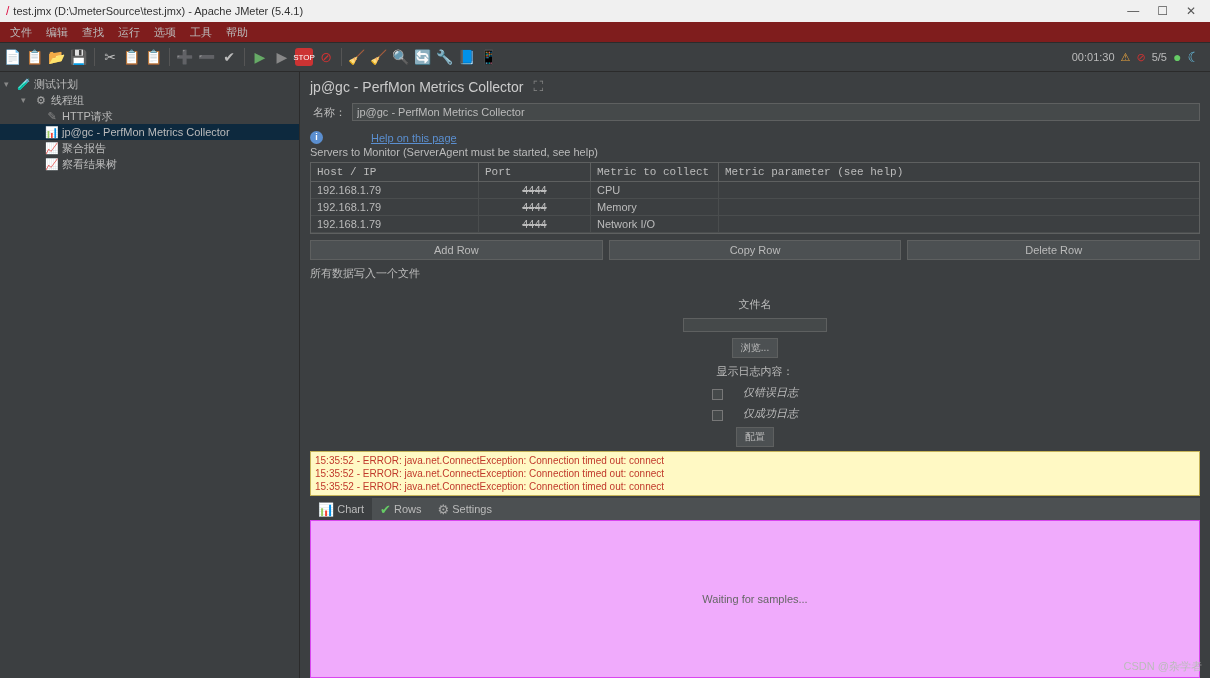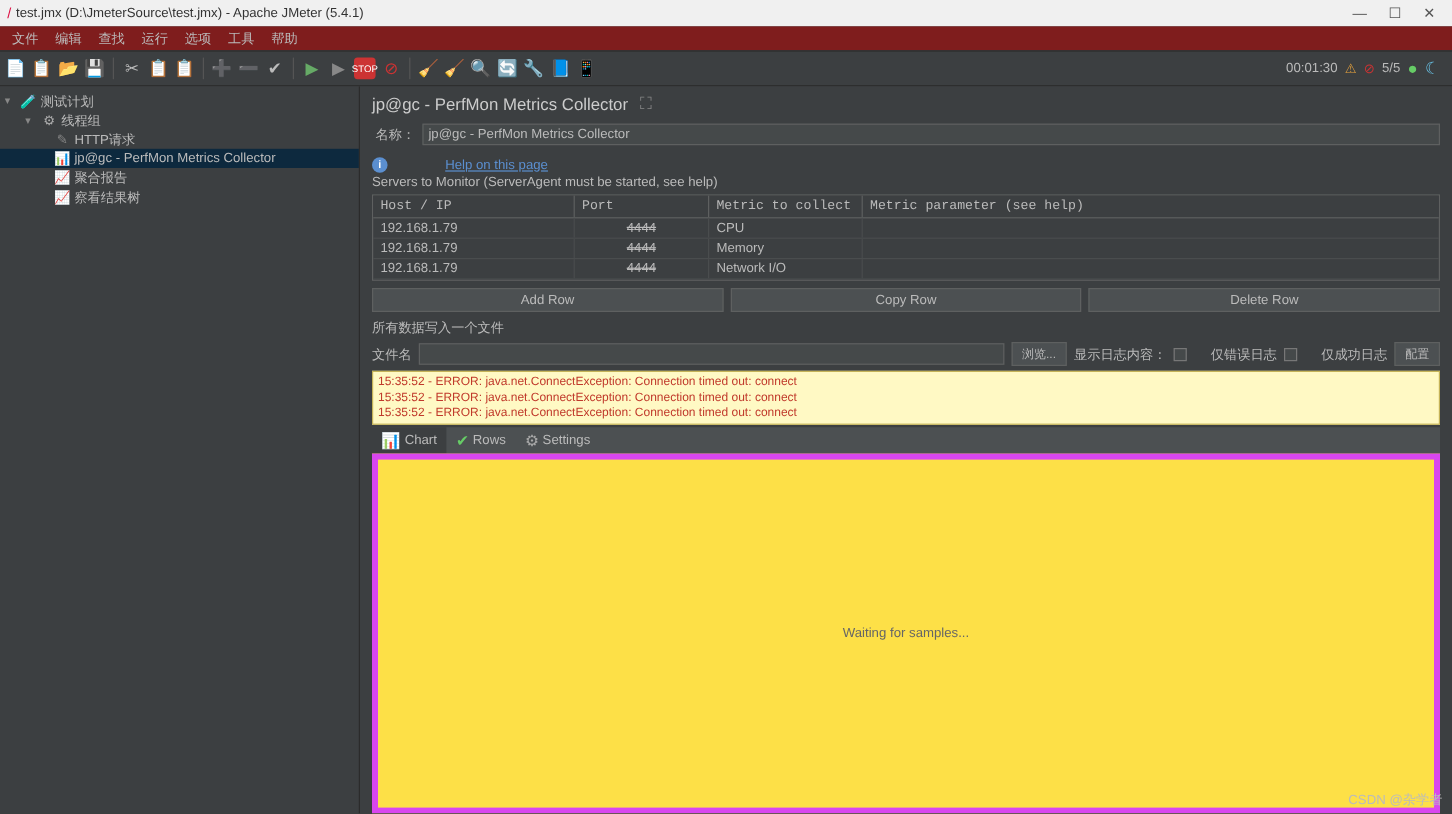--- a/index.html
+++ b/index.html
@@ -41,32 +41,32 @@
 .col-port { width:112px; }
 .col-metric { width:128px; }
 .col-param { flex:1; }
 .servers-body > .srow { display:flex; border-bottom:1px solid #4a4d4e; }
 .servers-body > .srow > div { padding:2px 6px; border-right:1px solid #4a4d4e; color:#bbb; }
 .servers-body > .srow > div:last-child { border-right:none; }
 .col-port-cell { text-align:center; text-decoration:line-through; }
 .button-row { display:flex; gap:6px; margin-top:6px; }
 .btn { flex:1; background:#4c5052; border:1px solid #5e6060; color:#bbb; text-align:center; padding:3px 0; cursor:pointer; }
 .file-section { margin-top:6px; }
-.file-row { display:flex; align-items:center; gap:6px; margin-top:4px; }
+.file-row { display:flex; align-items:center; gap:6px; margin-top:16px;flex-direction:column; }
 .file-input { flex:1; background:#45494a; border:1px solid #5e6060; height:18px; }
 .small-btn { background:#4c5052; border:1px solid #5e6060; color:#bbb; padding:2px 8px; cursor:pointer; font-size:10px; }
-.chk-label { display:flex; align-items:center; gap:20px; color:#bbb; }
+.chk-label { display:flex; align-items:flex-end; gap:20px; color:#bbb;font-style:italic; }
 .chk { width:11px; height:11px; border:1px solid #777; background:#45494a; }
 .error-box { background:#fff9c4; border:1px solid #c5b358; margin-top:4px; padding:2px 4px; }
 .error-line { color:#c0392b; font-size:10px; line-height:13px; }
 .tabs { display:flex; background:#4c5052; align-items:center; height:22px; margin-top:2px; }
 .tab { display:flex; align-items:center; gap:3px; padding:0 8px; height:100%; cursor:pointer; color:#bbb; }
 .tab.active { background:#3c3f41; }
 .tab-icon { font-size:13px; }
-.chart-area { flex:1; background:#fde047; border:5px solid #d946ef; display:flex; align-items:center; justify-content:center; color:#666; position:relative; }
+.chart-area { flex:1; background:#f0abfc; border:1px solid #d946ef; display:flex; align-items:center; justify-content:center; color:#666; position:relative; }
 .watermark { position:absolute; top:2px; right:6px; color:#ddd; font-size:9px; }
 .watermark2 { position:absolute; bottom:4px; right:8px; color:#bbb; font-size:11px; }
 .feather { color:#d14; font-size:12px; }
 </style>
 </head>
 <body>
 
 <div class="titlebar">
   <div class="titlebar-left">
     <span class="feather">/</span>

